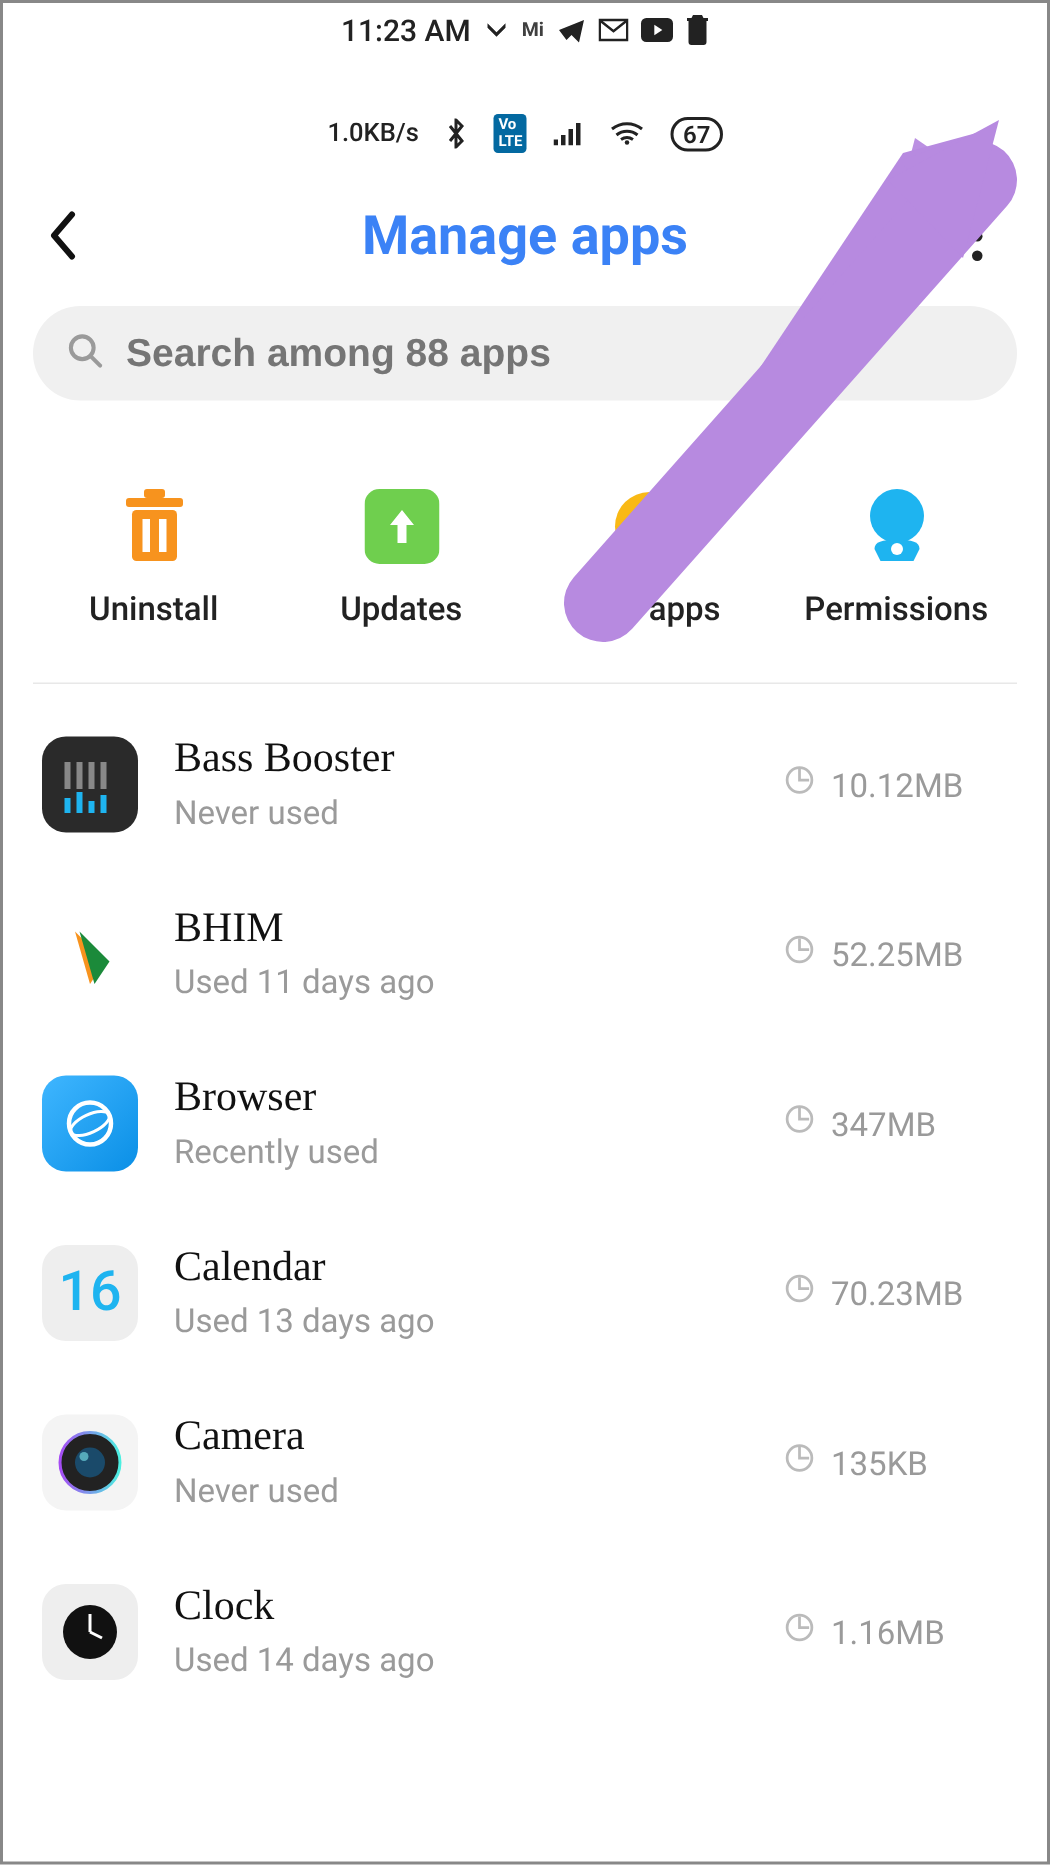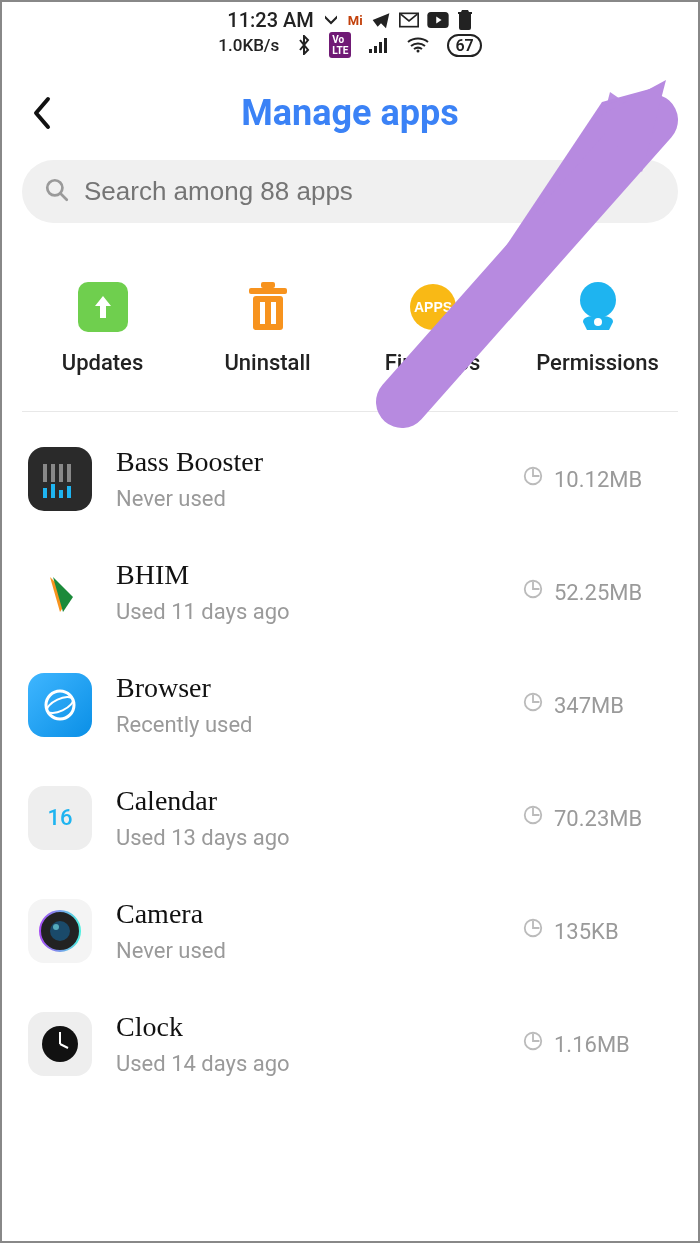--- a/index.html
+++ b/index.html
@@ -17,21 +17,21 @@
     display: flex;
     justify-content: space-between;
     align-items: center;
     padding: 6px 14px 2px 14px;
     font-size: 20px;
     font-weight: 500;
     color: #222;
     flex-direction: column;
   }
   .status-left, .status-right { display: flex; align-items: center; gap: 8px; }
-  .status-right { gap: 18px; }
+  .status-right { gap: 18px; margin-top: 44px; }
   .sb-icon { display:inline-flex; align-items:center; justify-content:center; }
   .battery-pill {
     border: 2px solid #222; border-radius: 12px;
     padding: 0 6px; font-size: 16px; font-weight: 600;
   }
   
   .header {
     display: flex;
     align-items: center;
     justify-content: space-between;
@@ -46,21 +46,21 @@
     margin: 0 20px;
     background: #f0f0f0;
     border-radius: 40px;
     display: flex;
     align-items: center;
     padding: 16px 22px;
     gap: 14px;
   }
   .search input {
     border: none; background: transparent; outline: none;
-    font-size: 26px; color: #b91c1c; width: 100%;
+    font-size: 26px; color: #b91c1c; width: 100%; font-weight: bold;
   }
   
   .quick-row {
     display: flex;
     justify-content: space-around;
     padding: 56px 18px 36px 18px;
   }
   .quick-item { display:flex; flex-direction:column; align-items:center; gap:15px; width:150px; }
   .quick-icon { width:56px; height:56px; display:flex; align-items:center; justify-content:center; }
   .quick-label { font-size: 22px; color:#222; font-weight:500; }
@@ -90,21 +90,21 @@
 <body>
 
 <div class="status-bar">
   <div class="status-left">
     <span>11:23 AM</span>
     <span class="sb-icon">
       <svg width="18" height="18" viewBox="0 0 24 24">
           <path fill="#222" d="M4 6l8 8 8-8v4l-8 8-8-8z"></path>
         </svg>
     </span>
-    <span class="sb-icon" style="color:#c2410c;font-size:13px;font-weight:700;">Mi</span>
+    <span class="sb-icon" style="color:#404040;font-size:13px;font-weight:700;">Mi</span>
     <span class="sb-icon">
       <svg width="20" height="20" viewBox="0 0 24 24">
           <path fill="#222" d="M2 12l20-8-4 18-6-6-4 4z"></path>
         </svg>
     </span>
     <span class="sb-icon">
       <svg width="20" height="16" viewBox="0 0 24 18">
           <rect x="1" y="1" width="22" height="16" fill="none" stroke="#222" stroke-width="2"></rect>
           <path d="M2 2l10 8 10-8" fill="none" stroke="#222" stroke-width="2"></path>
         </svg>
@@ -121,21 +121,21 @@
         </svg>
     </span>
   </div>
   <div class="status-right">
     <span style="font-size:17px;">1.0KB/s</span>
     <span class="sb-icon">
       <svg width="14" height="20" viewBox="0 0 14 20">
           <path fill="none" stroke="#222" stroke-width="2" d="M3 5l8 10-4 4V1l4 4-8 10"></path>
         </svg>
     </span>
-    <span class="sb-icon" style="background:#701a75;color:#fff;font-size:10px;padding:2px 3px;border-radius:3px;font-weight:700;">Vo<br>LTE</span>
+    <span class="sb-icon" style="background:#0369a1;color:#fff;font-size:10px;padding:2px 3px;border-radius:3px;font-weight:700;">Vo<br>LTE</span>
     <span class="sb-icon">
       <svg width="20" height="16" viewBox="0 0 20 16">
           <rect x="0" y="12" width="3" height="4" fill="#222"></rect>
           <rect x="5" y="9" width="3" height="7" fill="#222"></rect>
           <rect x="10" y="5" width="3" height="11" fill="#222"></rect>
           <rect x="15" y="1" width="3" height="15" fill="#222"></rect>
         </svg>
     </span>
     <span class="sb-icon">
       <svg width="22" height="16" viewBox="0 0 22 16">
@@ -167,38 +167,38 @@
         <circle cx="10" cy="10" r="7" fill="none" stroke="#9a9a9a" stroke-width="2.5"></circle>
         <line x1="15" y1="15" x2="21" y2="21" stroke="#9a9a9a" stroke-width="2.5" stroke-linecap="round"></line>
       </svg>
   </span>
   <input type="text" placeholder="Search among 88 apps" style="">
 </div>
 
 <div class="quick-row">
   <div class="quick-item">
     <div class="quick-icon">
-      <svg width="50" height="50" viewBox="0 0 50 50">
-          <rect width="50" height="50" rx="10" fill="#6FCF4E"></rect>
-          <path d="M25 14l-8 10h5v12h6V24h5z" fill="#fff"></path>
-        </svg>
-    </div>
-    <span class="quick-label">Updates</span>
-  </div>
-  <div class="quick-item">
-    <div class="quick-icon">
       <svg width="50" height="54" viewBox="0 0 50 54">
           <rect x="10" y="16" width="30" height="34" rx="3" fill="#F7931E"></rect>
           <rect x="6" y="8" width="38" height="6" rx="2" fill="#F7931E"></rect>
           <rect x="18" y="2" width="14" height="6" rx="2" fill="#F7931E"></rect>
           <rect x="17" y="22" width="5" height="22" fill="#fff"></rect>
           <rect x="28" y="22" width="5" height="22" fill="#fff"></rect>
         </svg>
     </div>
     <span class="quick-label">Uninstall</span>
+  </div>
+  <div class="quick-item">
+    <div class="quick-icon">
+      <svg width="50" height="50" viewBox="0 0 50 50">
+          <rect width="50" height="50" rx="10" fill="#6FCF4E"></rect>
+          <path d="M25 14l-8 10h5v12h6V24h5z" fill="#fff"></path>
+        </svg>
+    </div>
+    <span class="quick-label">Updates</span>
   </div>
   <div class="quick-item">
     <div class="quick-icon">
       <svg width="50" height="50" viewBox="0 0 50 50">
           <circle cx="25" cy="25" r="23" fill="#F9B915"></circle>
           <text x="25" y="30" text-anchor="middle" fill="#fff" font-size="14" font-weight="700" font-family="Arial">APPS</text>
         </svg>
     </div>
     <span class="quick-label">Find apps</span>
   </div>
@@ -278,21 +278,21 @@
     <div class="app-size">
       <span><svg width="22" height="22" viewBox="0 0 24 24">
             <circle cx="12" cy="12" r="9" fill="none" stroke="#bbb" stroke-width="2"></circle>
             <path d="M12 4v8h7" fill="none" stroke="#bbb" stroke-width="2"></path>
           </svg></span>
       <span>347MB</span>
     </div>
   </div>
 
   <div class="app-row">
-    <div class="app-icon" style="background:#eee;color:#1EB4F0;font-size:22px;font-weight:500;">16</div>
+    <div class="app-icon" style="background:#eee;color:#1EB4F0;font-size:37px;font-weight:500;">16</div>
     <div class="app-main">
       <span class="app-name">Calendar</span>
       <span class="app-sub">Used 13 days ago</span>
     </div>
     <div class="app-size">
       <span><svg width="22" height="22" viewBox="0 0 24 24">
             <circle cx="12" cy="12" r="9" fill="none" stroke="#bbb" stroke-width="2"></circle>
             <path d="M12 4v8h7" fill="none" stroke="#bbb" stroke-width="2"></path>
           </svg></span>
       <span>70.23MB</span>

